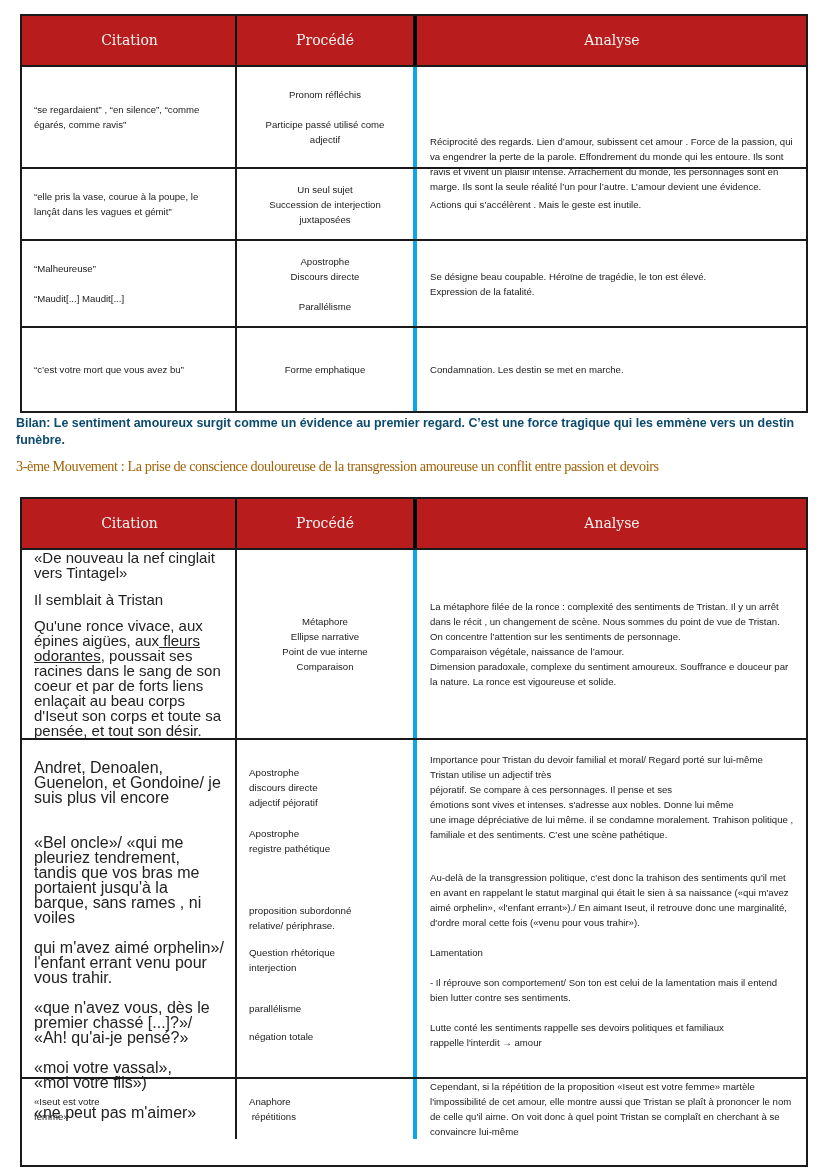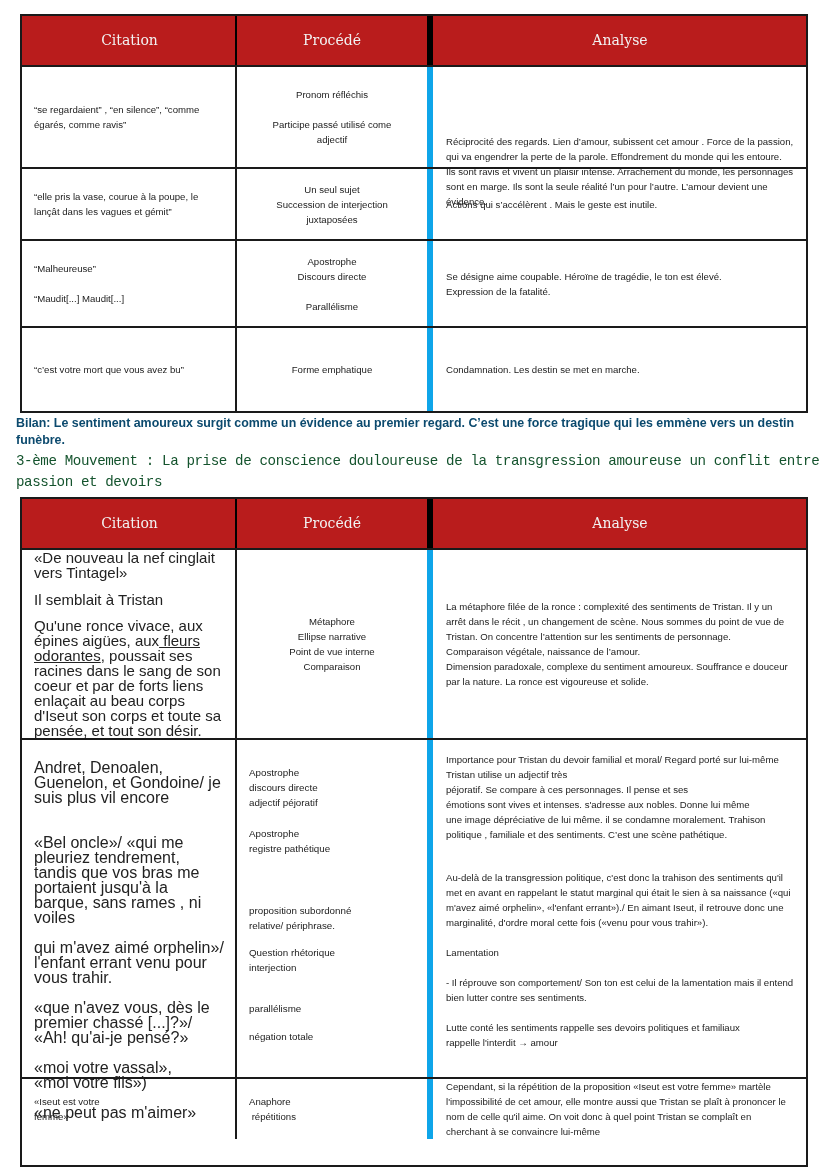--- a/index.html
+++ b/index.html
@@ -10,41 +10,41 @@
   }
   .tbl {
     position: absolute; left: 20px; width: 788px;
     border: 2px solid #1a1a1a; box-sizing: border-box;
     border-collapse: collapse;
   }
   .row { display: flex; box-sizing: border-box; border-bottom: 2px solid #1a1a1a; }
   .row:last-child { border-bottom: none; }
   .cell { box-sizing: border-box; font-size: 9.6px; line-height: 15px; }
   .c1 { width: 215px; border-right: 2px solid #1a1a1a; padding: 0 10px 0 12px; }
-  .c2 { width: 196px; border-right: 6px solid #0ea5e9; padding: 0 21px; }
+  .c2 { width: 180px; border-right: 4px solid #0ea5e9; padding: 0 21px; }
   .c3 { flex: 1; padding: 0 12px 0 13px; }
   .hdr { background: #b91c1c; height: 51px; border-bottom: 2px solid #1a1a1a; }
   .hdr .cell {
     color: #f2f2f2; font-family: "DejaVu Serif", "Liberation Serif", serif;
     font-size: 14px; display: flex; align-items: center; justify-content: center;
     border-right-color: #000;
   }
   .vc { display: flex; flex-direction: column; justify-content: center; }
   .center { text-align: center; align-items: center; }
   .p { margin: 0; }
   .gap { height: 15px; }
   .u { text-decoration: underline; }
   .bilan {
     position: absolute; left: 16px; top: 415px; width: 808px;
     font-weight: bold; font-size: 12.4px; line-height: 17px; color: #0c4a6e;
   }
   .mvt {
     position: absolute; left: 16px; top: 451px; width: 808px;
-    font-family: Liberation Mono, monospace;
-    font-size: 14.2px; line-height: 21px; color: #14532d; letter-spacing: -0.4px;
+    font-family: Liberation Serif, serif;
+    font-size: 14.2px; line-height: 30px; color: #a16207; letter-spacing: -0.4px;
   }
 </style>
 </head>
 <body>
 
 <div class="tbl" style="top:14px; height:399px;">
   <div class="row hdr">
     <div class="cell c1">Citation</div>
     <div class="cell c2">Procédé</div>
     <div class="cell c3">Analyse</div>
@@ -83,21 +83,21 @@
       <div class="gap"></div>
       <p class="p">“Maudit[...] Maudit[...]</p>
     </div>
     <div class="cell c2 vc center">
       <p class="p">Apostrophe</p>
       <p class="p">Discours directe</p>
       <div class="gap"></div>
       <p class="p">Parallélisme</p>
     </div>
     <div class="cell c3 vc">
-      <p class="p">Se désigne aime coupable. Héroïne de tragédie, le ton est élevé.</p>
+      <p class="p">Se désigne beau coupable. Héroïne de tragédie, le ton est élevé.</p>
       <p class="p">Expression de la fatalité.</p>
     </div>
   </div>
 
   <div class="row" style="height:83px;">
     <div class="cell c1 vc">
       <p class="p">“c’est votre mort que vous avez bu”</p>
     </div>
     <div class="cell c2 vc center">
       <p class="p">Forme emphatique</p>

